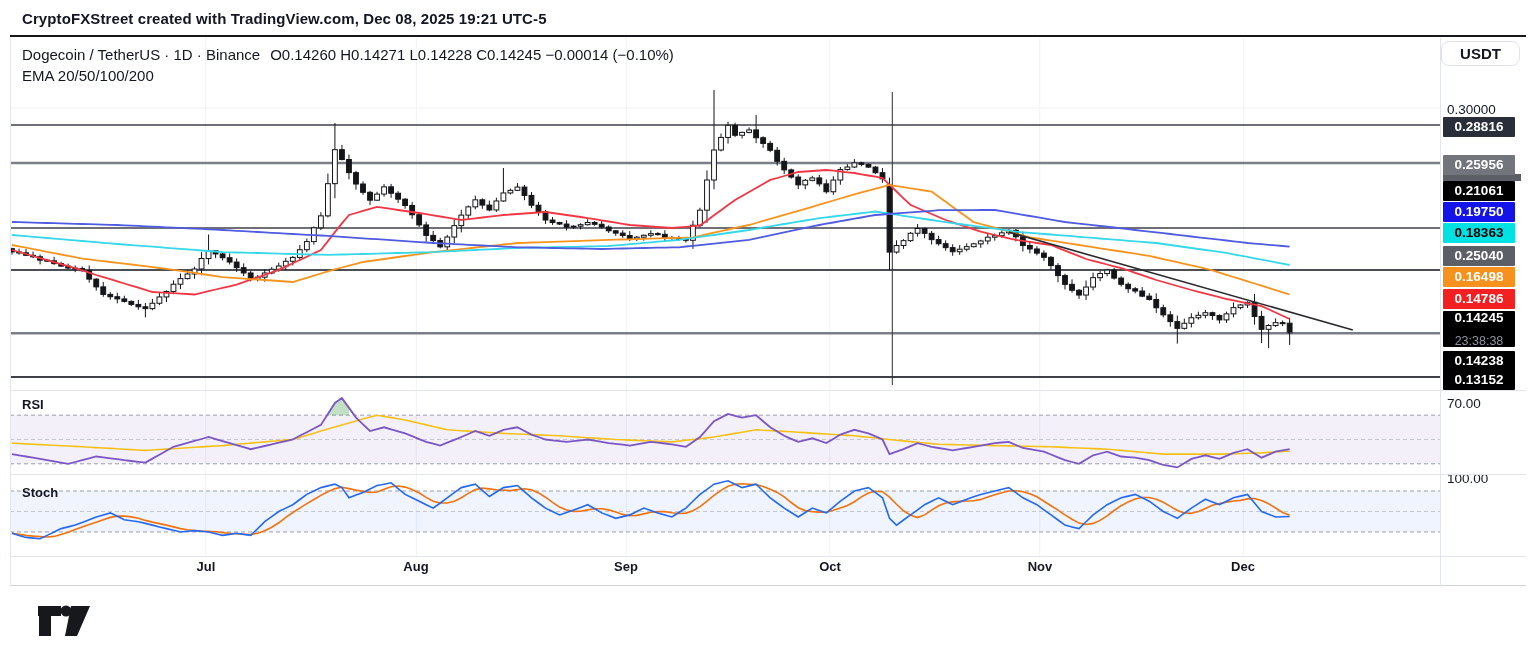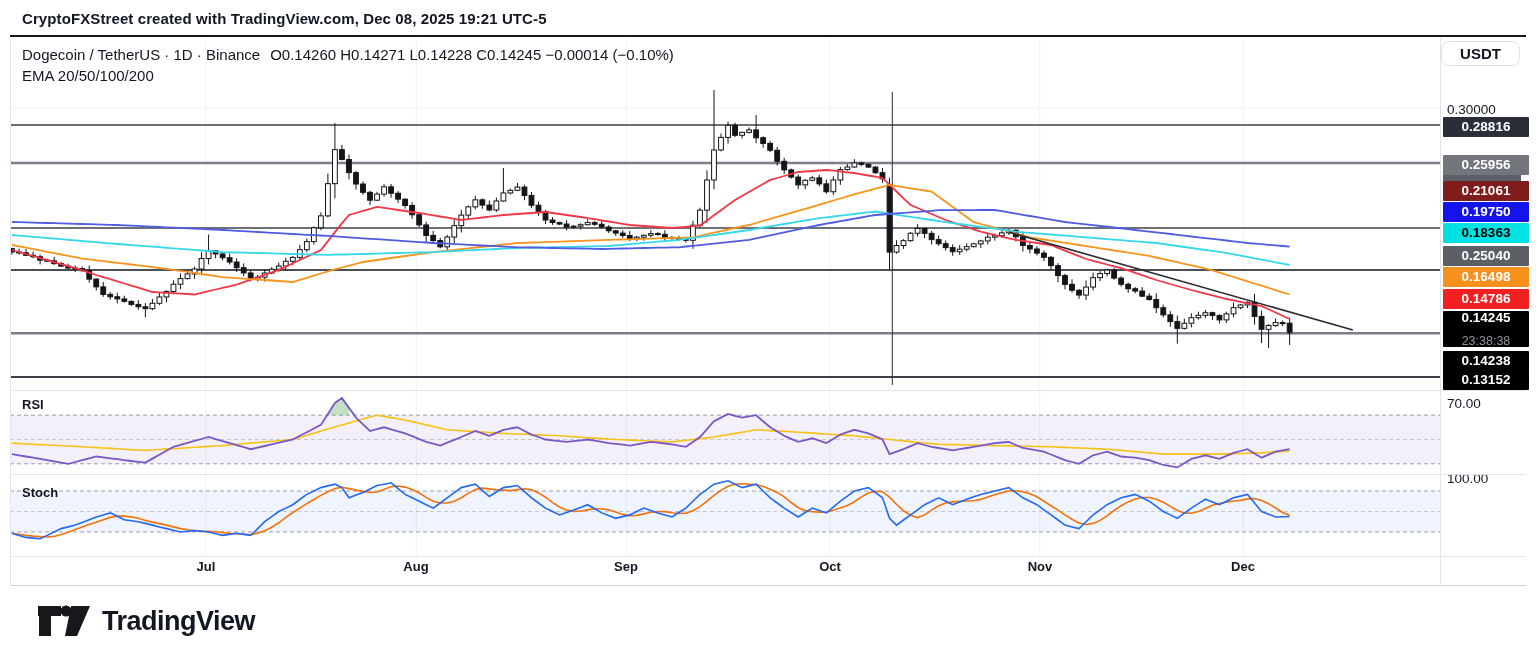--- a/index.html
+++ b/index.html
@@ -9,21 +9,21 @@
   .attr{position:absolute;left:22px;top:10px;font-size:15px;font-weight:700;letter-spacing:.1px;}
   .hsep{position:absolute;left:10px;top:35px;width:1516px;height:2px;background:#17181c;}
   .title1{position:absolute;left:22px;top:46px;font-size:15px;font-weight:500;white-space:nowrap;}
   .title1 .ohlc{margin-left:10px;}
   .title2{position:absolute;left:22px;top:67px;font-size:15px;font-weight:500;}
   svg.canvas{position:absolute;left:0;top:0;}
   .usdt{position:absolute;left:1441px;top:41px;width:79px;height:25px;border:1.5px solid #e0e3eb;
         border-radius:8px;display:flex;align-items:center;justify-content:center;
         font-size:15px;font-weight:700;color:#131722;background:#fff;cursor:pointer;}
   .axis-label{position:absolute;left:1447px;font-size:13.5px;color:#131722;}
-  .badge{position:absolute;left:1443px;width:86px;height:20px;border-radius:1px;
+  .badge{position:absolute;left:1443px;width:72px;height:20px;border-radius:1px;
          display:flex;align-items:center;justify-content:center;
          font-size:13.5px;font-weight:700;line-height:1;}
   .badge.tall{height:36px;flex-direction:column;gap:2px;}
   .badge .cd{font-size:12.5px;font-weight:400;color:#8f939e;}
   .sliver{position:absolute;left:1443px;top:174px;width:78px;height:7px;background:#5c5f66;}
   .pane-label{position:absolute;left:22px;font-size:13px;font-weight:700;color:#131722;}
   .month{position:absolute;top:559px;transform:translateX(-50%);font-size:13px;font-weight:700;color:#131722;}
   .border{position:absolute;background:#e3e5ec;}
   .logo{position:absolute;left:38px;top:604px;display:flex;align-items:center;gap:12px;}
   .logo-text{font-size:27px;font-weight:700;letter-spacing:-0.5px;color:#131722;}
@@ -468,21 +468,21 @@
 
   <div class="sliver"></div>
   <div id="badges">
       <div class="axis-label" style="top: 102px;">0.30000</div>
       <div class="badge" style="top: 117px; background: rgb(42, 46, 57); color: rgb(255, 255, 255);">
         <span>0.28816</span>
       </div>
       <div class="badge" style="top: 155px; background: rgb(115, 117, 125); color: rgb(255, 255, 255);">
         <span>0.25956</span>
       </div>
-      <div class="badge" style="top: 181px; background: #7f1d1d; color: rgb(255, 255, 255);">
+      <div class="badge" style="top: 181px; background: #000000; color: rgb(255, 255, 255);">
         <span>0.21061</span>
       </div>
       <div class="badge" style="top: 202px; background: rgb(20, 20, 234); color: rgb(255, 255, 255);">
         <span>0.19750</span>
       </div>
       <div class="badge" style="top: 223px; background: rgb(0, 225, 228); color: rgb(0, 0, 0);">
         <span>0.18363</span>
       </div>
       <div class="badge" style="top: 246px; background: rgb(92, 95, 102); color: rgb(255, 255, 255);">
         <span>0.25040</span>
@@ -525,15 +525,14 @@
   <div class="border" style="left:1440px;top:38px;width:1px;height:548px"></div>
 
   <div class="logo">
     <svg width="52" height="34" viewBox="0 0 52 34">
       <g fill="#17181c">
         <polygon points="0,2 23,2 23,12 13,12 13,32 1,32 1,12 0,12"></polygon>
         <circle cx="28" cy="7" r="5.5"></circle>
         <polygon points="33,2 52,2 39,32 27,32"></polygon>
       </g>
     </svg>
-    <span class="logo-text">TradingView</span>
   </div>
 </div>
 
 </body></html>

